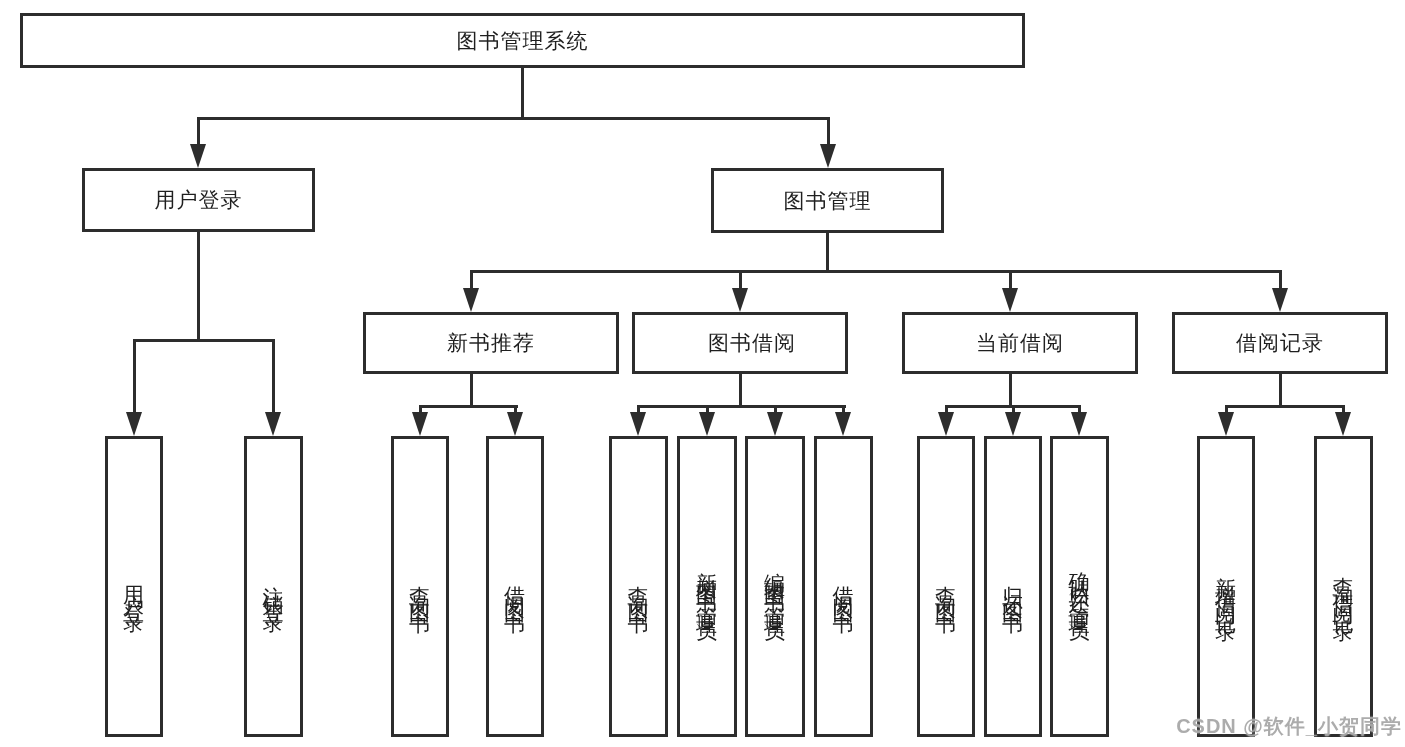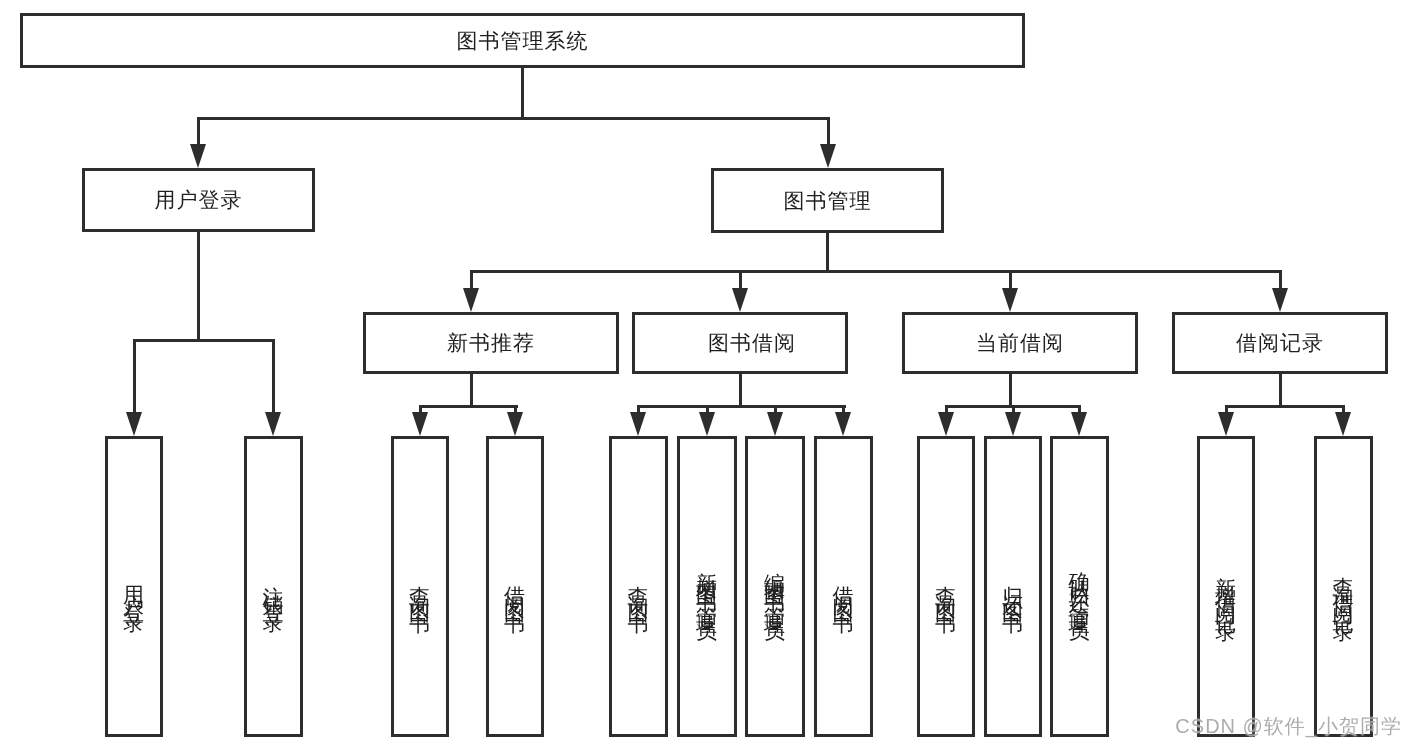--- a/index.html
+++ b/index.html
@@ -50,20 +50,21 @@
   }
   .watermark{
     position:absolute;
     right:3px;
     bottom:7px;
     font-size:20px;
     color:rgba(158,158,158,0.85);
     text-shadow:0 0 2px #ffffff;
     letter-spacing:1px;
     z-index:5;
+    font-weight:bold;
   }
 </style>
 </head>
 <body>
 
 <div id="stage">
 
   <div class="box" style="left:20px;top:13px;width:1005px;height:55px;">
     <span>图书管理系统</span>
   </div>

